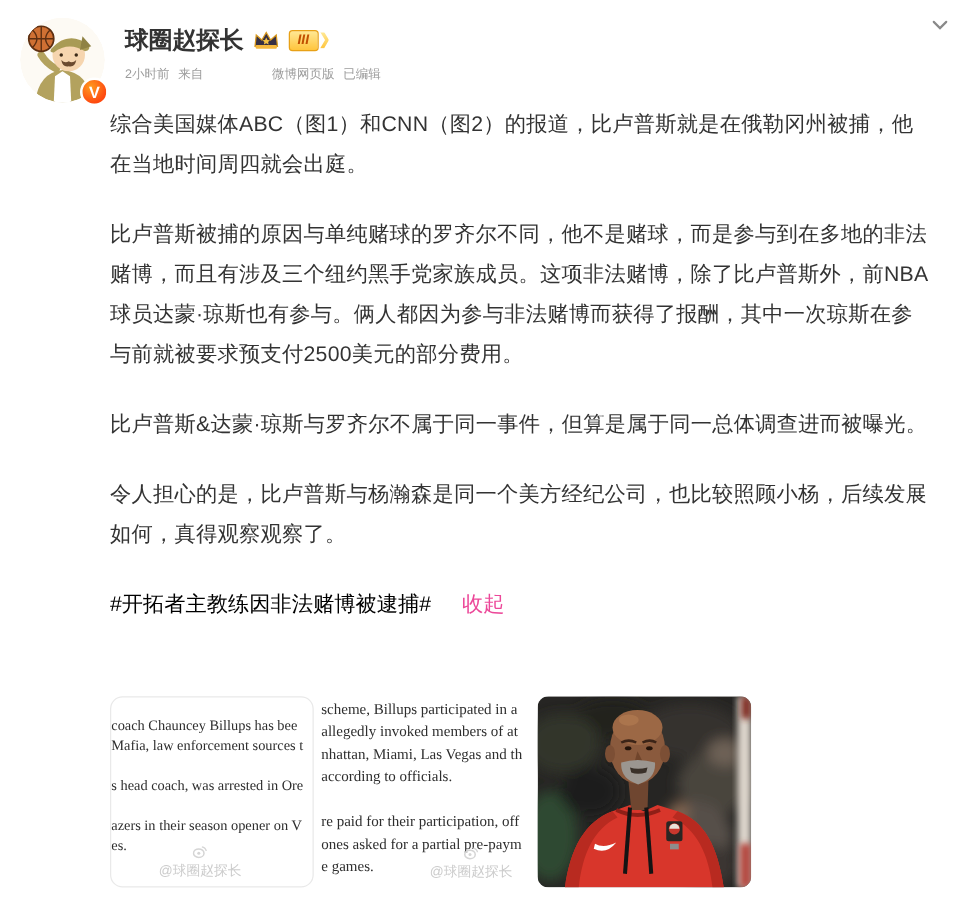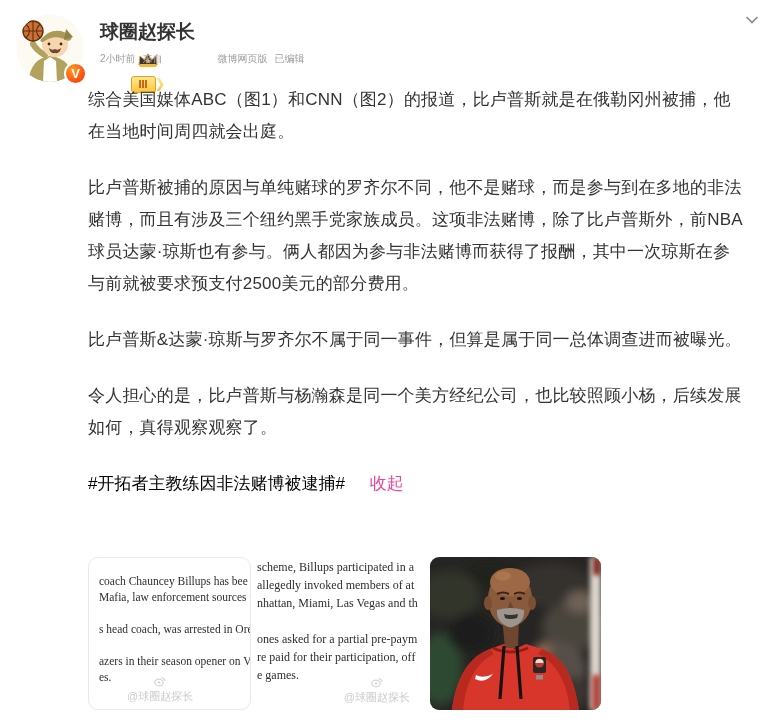--- a/index.html
+++ b/index.html
@@ -6,47 +6,47 @@
   .page{position:relative;width:777px;height:727px;background:#ffffff;overflow:hidden;
         font-family:"Liberation Sans","DejaVu Sans",sans-serif;}
 
   
   .avatar{position:absolute;left:16px;top:14px;width:68px;height:68px;border-radius:50%;cursor:pointer;}
   .avatar>svg{display:block;width:68px;height:68px;border-radius:50%;}
   .v-badge{position:absolute;right:-3px;bottom:-3px;width:23px;height:23px;border-radius:50%;
            background:radial-gradient(circle at 35% 30%,#ff9a1f,#fe4a10 70%);
            border:2px solid #fff;box-sizing:border-box;color:#fff;font-size:13px;font-weight:700;
            line-height:19px;text-align:center;}
-  .user-row{position:absolute;left:100px;top:19px;display:flex;align-items:center;gap:7px;height:26px;flex-direction:column;}
+  .user-row{position:absolute;left:100px;top:19px;display:flex;align-items:center;gap:7px;height:26px;}
   .username{font-size:19px;font-weight:700;color:#333;cursor:pointer;}
   .crown{width:22px;height:17px;display:inline-block;}
   .level-badge{display:flex;align-items:center;height:17px;}
   .level-pill{background:linear-gradient(180deg,#ffe894,#ffc53d);border:1px solid #e8a117;
-              color:#c14f00;font-size:11px;font-weight:700;
+              color:#c14f00;font-size:11px;font-weight:700;font-style:italic;
               padding:0 7px 0 6px;height:15px;line-height:15px;border-radius:3px;}
   .level-tail{width:7px;height:13px;margin-left:1px;
               background:linear-gradient(180deg,#ffe894,#ffc53d);
               clip-path:polygon(0 0,45% 0,100% 50%,45% 100%,0 100%,55% 50%);}
   .meta-row{position:absolute;left:100px;top:52px;font-size:10px;color:#9c9c9c;display:flex;gap:7px;}
   .meta-row .src{cursor:pointer;margin-left:48px;}
   .chevron{position:absolute;right:16px;top:11px;width:18px;height:18px;cursor:pointer;}
 
   
   .content{position:absolute;left:88px;top:84px;width:658px;}
   .content p{margin:0 0 24px 0;font-size:17px;line-height:32px;color:#333;
              letter-spacing:.2px;word-break:break-all;}
   .tag-row{font-size:17px;line-height:32px;}
   .tag-row .tag{color:#000000;cursor:pointer;text-decoration:none;margin-top:28px;}
   .tag-row .fold{color:#ec4899;cursor:pointer;margin-left:20px;text-decoration:none;}
 
   
   .images{position:absolute;left:88px;top:557px;display:flex;}
   .article-card{box-sizing:border-box;height:153px;background:#fff;overflow:hidden;position:relative;
                 font-family:"Liberation Serif","DejaVu Serif",serif;color:#2e2e2e;cursor:pointer;}
-  .card-l{width:163px;border:1px solid #e9e9e9;border-radius:10px;padding:15px 0 0 10px;margin-right:3px;}
+  .card-l{width:163px;border:1px solid #e9e9e9;border-radius:10px;padding:15px 0 0 0;margin-right:3px;}
   .card-l .art-line{font-size:11.5px;line-height:16px;min-height:16px;white-space:nowrap;}
   .card-m{width:172px;padding:1px 0 0 3px;margin-right:4px;}
   .card-m .art-line{font-size:12px;line-height:18px;min-height:18px;white-space:nowrap;}
   .wm{position:absolute;bottom:5px;display:flex;align-items:center;gap:2px;
       font-family:"Liberation Sans",sans-serif;font-size:11px;color:#cccccc;white-space:nowrap;flex-direction:column;}
   .card-l .wm{left:38px;}
   .card-m .wm{right:16px;}
   .photo{width:171px;height:153px;border-radius:9px;overflow:hidden;cursor:pointer;}
   .photo svg{display:block;}
 </style>
@@ -136,23 +136,24 @@
           <path d="M7.5 2.5 Q10.5 3 11 5.8" fill="none" stroke="#d5d5d5" stroke-width="1.1"></path>
         </svg>
         <span>@球圈赵探长</span>
       </div>
     </div>
 
     <div class="article-card card-m">
       <div class="art-line">scheme, Billups participated in a</div>
       <div class="art-line">allegedly invoked members of at</div>
       <div class="art-line">nhattan, Miami, Las Vegas and th</div>
+      <div class="art-line">according to officials.</div>
       <div class="art-line"></div>
+      <div class="art-line">re paid for their participation, off</div>
       <div class="art-line">ones asked for a partial pre-paym</div>
-      <div class="art-line">re paid for their participation, off</div>
       <div class="art-line">e games.</div>
       <div class="wm">
         <svg width="12" height="12" viewBox="0 0 12 12">
           <ellipse cx="5" cy="7.5" rx="4.2" ry="3.4" fill="none" stroke="#d5d5d5" stroke-width="1.2"></ellipse>
           <circle cx="5" cy="7.5" r="1.2" fill="#d5d5d5"></circle>
           <path d="M7.5 2.5 Q10.5 3 11 5.8" fill="none" stroke="#d5d5d5" stroke-width="1.1"></path>
         </svg>
         <span>@球圈赵探长</span>
       </div>
     </div>

